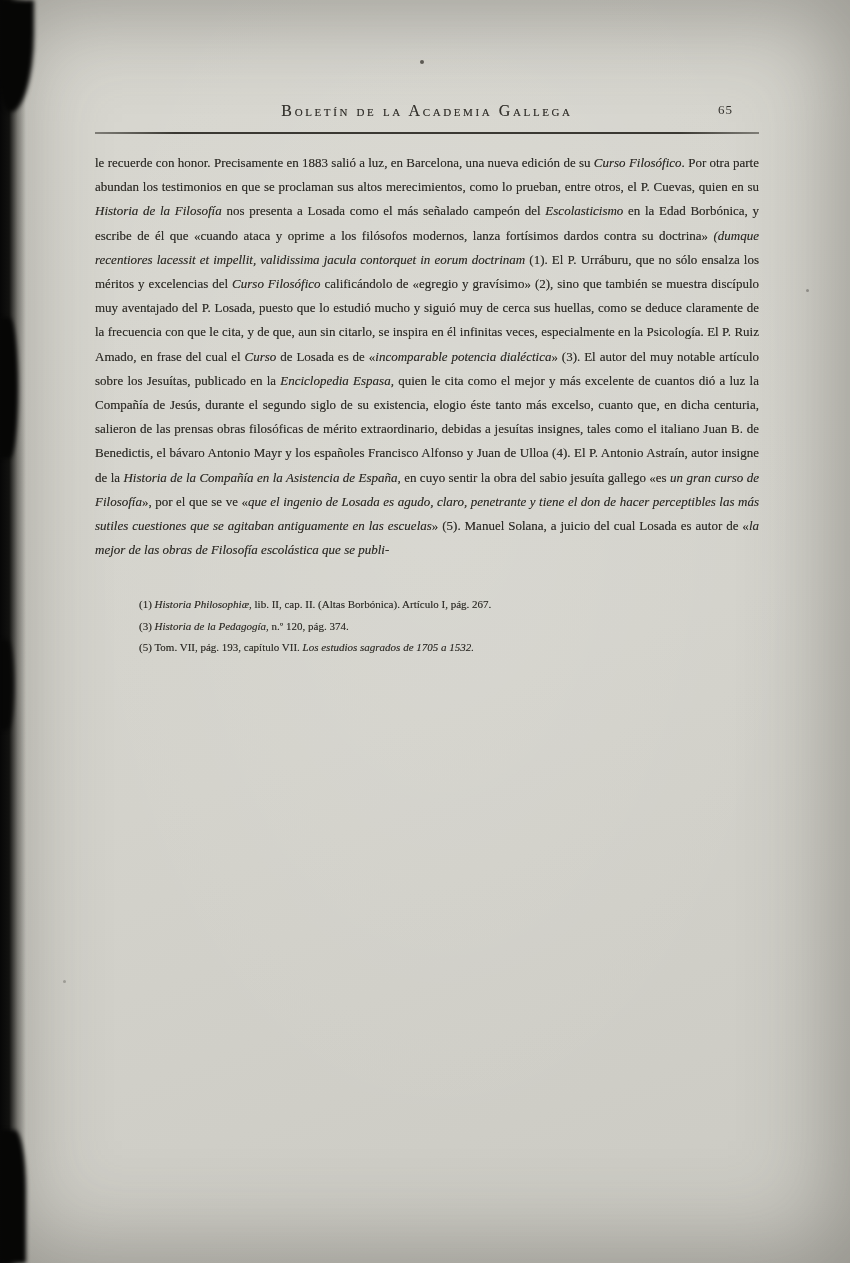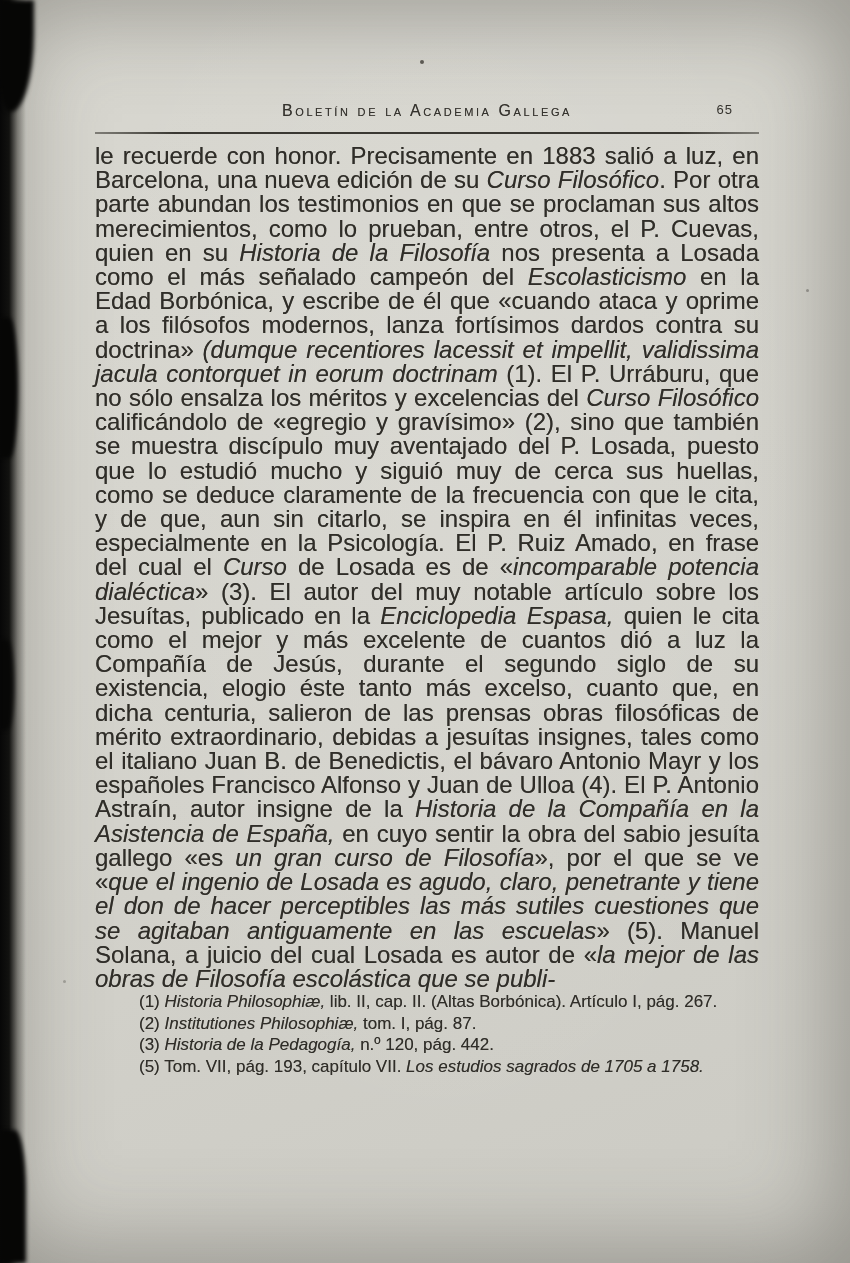--- a/index.html
+++ b/index.html
@@ -2,21 +2,21 @@
 <html><head>
 <meta charset="utf-8">
 <style>
   * { margin:0; padding:0; box-sizing:border-box; }
   html,body { background:#55534e; }
   .scan {
     position:relative;
     width:850px; height:1263px;
     margin:0;
     overflow:hidden;
-    font-family:Liberation Sans, sans-serif;
+    font-family:Liberation Serif, serif;
     background:
       radial-gradient(ellipse at 52% 38%, rgba(255,255,255,0.10), rgba(0,0,0,0) 62%),
       linear-gradient(160deg, #d8d7d0 0%, #d3d2cb 55%, #cbcac3 100%);
     box-shadow: inset 0 0 90px 14px rgba(72,70,63,0.42);
   }
   
   .binding {
     position:absolute; left:0; top:0; width:26px; height:100%;
     background: linear-gradient(90deg, #070707 0%, #121210 35%, rgba(45,44,40,0.45) 68%, rgba(45,44,40,0) 100%);
   }
@@ -40,28 +40,28 @@
     color:#34322d;
     text-shadow:0 0 0.5px rgba(52,50,45,0.55);
   }
   .pageno {
     position:absolute; right:26px; top:0;
     font-size:13px; letter-spacing:1px; color:#34322d;
   }
   .rule { margin-top:6px; height:2px; background:linear-gradient(90deg, rgba(56,54,48,.55), #3a3832 12%, #3a3832 88%, rgba(56,54,48,.55)); }
 
   .body-text {
-    margin-top:10px;
-    font-size:24px; line-height:24.2px;
+    margin-top:17px;
+    font-size:13px; line-height:24.2px;
     text-align:justify;
     text-shadow:0 0 0.4px rgba(47,45,40,0.55);
   }
   .it { font-style:italic; }
 
-  .footnotes { font-size:17px; line-height:21.5px; }
+  .footnotes { margin-top:32px; font-size:11px; line-height:21.5px; }
   .fn { text-indent:44px; text-align:justify; text-shadow:0 0 0.4px rgba(47,45,40,0.5); }
 </style>
 </head>
 <body>
 
 <div class="scan">
 
   <div class="binding"></div>
   <div class="blob blob-top"></div>
   <div class="blob blob-mid"></div>
@@ -77,19 +77,18 @@
       <span class="title">Boletín de la Academia Gallega</span>
       <span class="pageno">65</span>
     </div>
 
     <div class="rule"></div>
 
     <p class="body-text"><span class="rm">le recuerde con honor. Precisamente en 1883 salió a luz, en Barcelona, una nueva edición de su </span><span class="it">Curso Filosófico</span><span class="rm">. Por otra parte abundan los testimonios en que se proclaman sus altos merecimientos, como lo prueban, entre otros, el P. Cuevas, quien en su </span><span class="it">Historia de la Filosofía</span><span class="rm"> nos presenta a Losada como el más señalado campeón del </span><span class="it">Escolasticismo</span><span class="rm"> en la Edad Borbónica, y escribe de él que «cuando ataca y oprime a los filósofos modernos, lanza fortísimos dardos contra su doctrina» </span><span class="it">(dumque recentiores lacessit et impellit, validissima jacula contorquet in eorum doctrinam</span><span class="rm"> (1). El P. Urráburu, que no sólo ensalza los méritos y excelencias del </span><span class="it">Curso Filosófico</span><span class="rm"> calificándolo de «egregio y gravísimo» (2), sino que también se muestra discípulo muy aventajado del P. Losada, puesto que lo estudió mucho y siguió muy de cerca sus huellas, como se deduce claramente de la frecuencia con que le cita, y de que, aun sin citarlo, se inspira en él infinitas veces, especialmente en la Psicología. El P. Ruiz Amado, en frase del cual el </span><span class="it">Curso</span><span class="rm"> de Losada es de «</span><span class="it">incomparable potencia dialéctica</span><span class="rm">» (3). El autor del muy notable artículo sobre los Jesuítas, publicado en la </span><span class="it">Enciclopedia Espasa,</span><span class="rm"> quien le cita como el mejor y más excelente de cuantos dió a luz la Compañía de Jesús, durante el segundo siglo de su existencia, elogio éste tanto más excelso, cuanto que, en dicha centuria, salieron de las prensas obras filosóficas de mérito extraordinario, debidas a jesuítas insignes, tales como el italiano Juan B. de Benedictis, el bávaro Antonio Mayr y los españoles Francisco Alfonso y Juan de Ulloa (4). El P. Antonio Astraín, autor insigne de la </span><span class="it">Historia de la Compañía en la Asistencia de España,</span><span class="rm"> en cuyo sentir la obra del sabio jesuíta gallego «es </span><span class="it">un gran curso de Filosofía</span><span class="rm">», por el que se ve «</span><span class="it">que el ingenio de Losada es agudo, claro, penetrante y tiene el don de hacer perceptibles las más sutiles cuestiones que se agitaban antiguamente en las escuelas</span><span class="rm">» (5). Manuel Solana, a juicio del cual Losada es autor de «</span><span class="it">la mejor de las obras de Filosofía escolástica que se publi-</span></p>
 
     <div class="footnotes">
       <p class="fn"><span class="rm">(1)  </span><span class="it">Historia Philosophiæ,</span><span class="rm"> lib. II, cap. II. (Altas Borbónica). Artículo I, pág. 267.</span></p>
-      <p class="fn"><span class="rm">(2)  </span><span class="it">Institutiones Philosophiæ,</span><span class="rm"> tom. I, pág. 87.</span></p>
-      <p class="fn"><span class="rm">(3)  </span><span class="it">Historia de la Pedagogía,</span><span class="rm"> n.º 120, pág. 442.</span></p>
-      <p class="fn"><span class="rm">(5)  Tom. VII, pág. 193, capítulo VII. </span><span class="it">Los estudios sagrados de 1705 a 1758.</span></p>
+      <p class="fn"><span class="rm">(3)  </span><span class="it">Historia de la Pedagogía,</span><span class="rm"> n.º 120, pág. 374.</span></p>
+      <p class="fn"><span class="rm">(5)  Tom. VII, pág. 193, capítulo VII. </span><span class="it">Los estudios sagrados de 1705 a 1532.</span></p>
     </div>
 
   </div>
 </div>
 
 </body></html>

